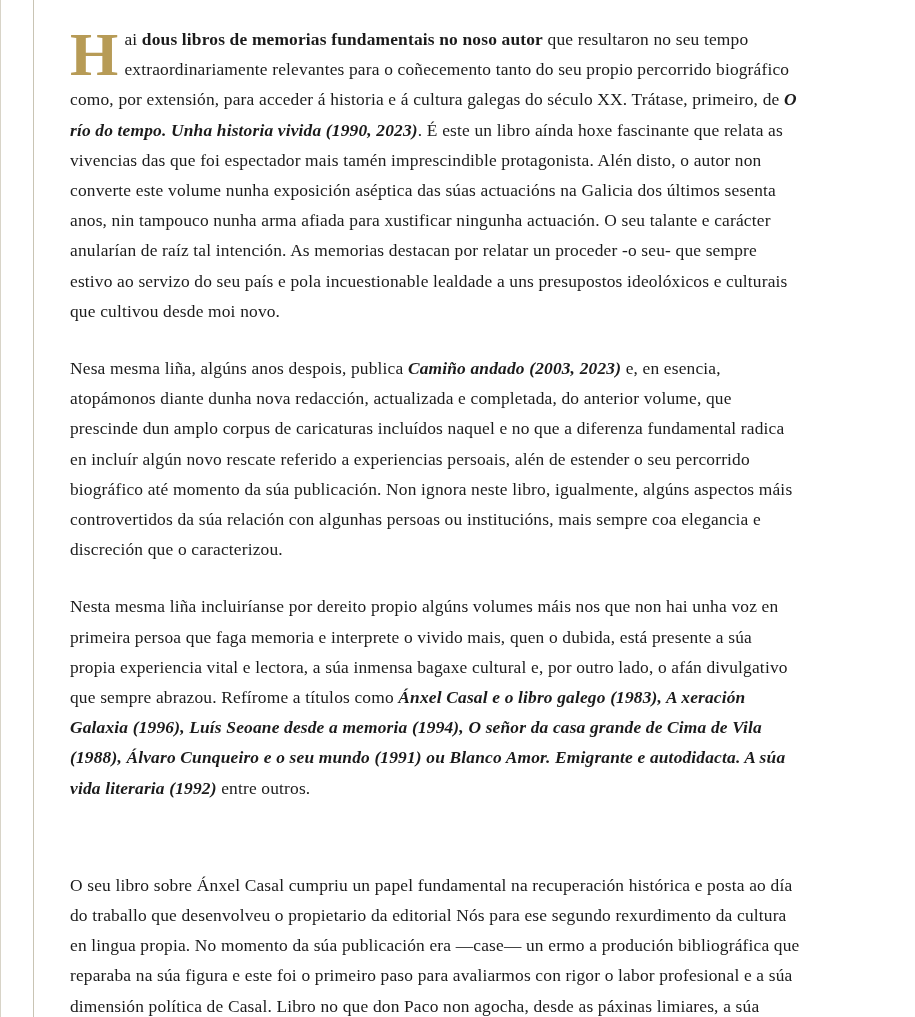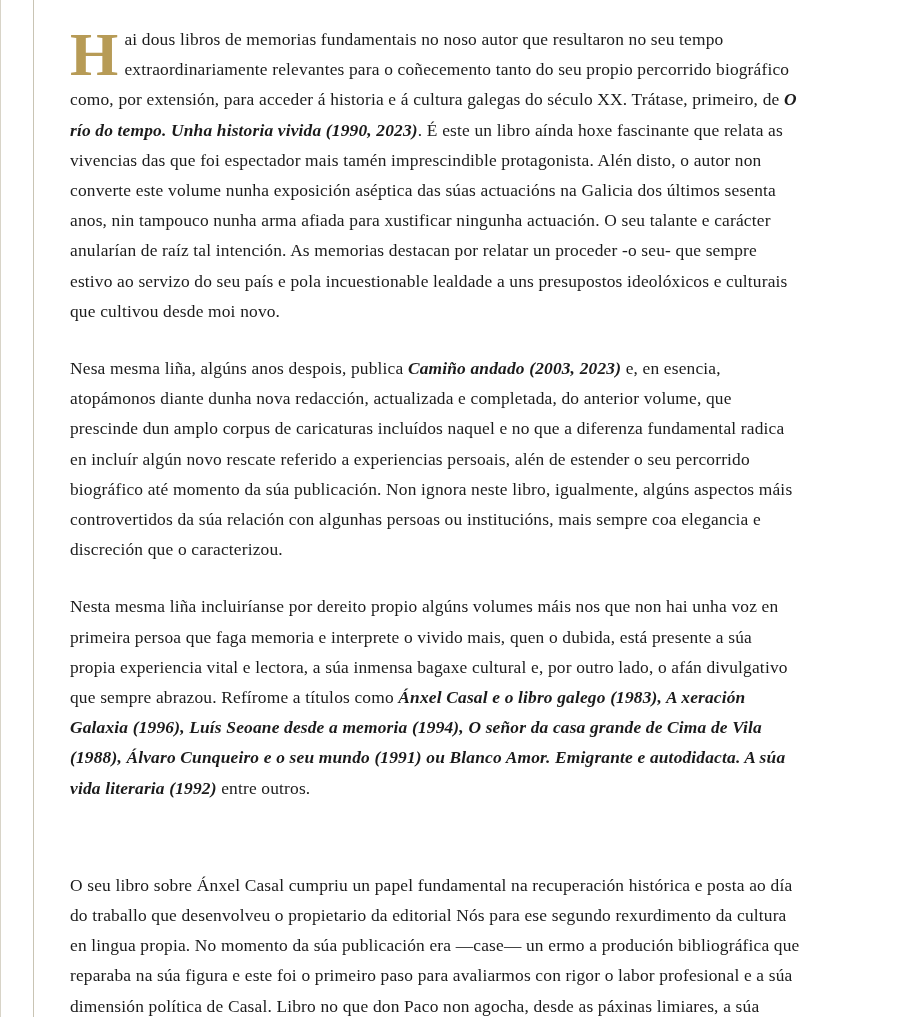--- a/index.html
+++ b/index.html
@@ -63,21 +63,21 @@
     float: left;
     font-family: "Liberation Serif", serif;
     font-size: 62px;
     line-height: 52px;
     font-weight: 700;
     color: #b79b56;
     margin: 4px 6px 0 0;
     padding: 0;
   }
   b, .bold {
-    font-weight: 400;
+    font-weight: 700;
     text-align: right;
   }
   .bolditalic {
     font-weight: 700;
     font-style: italic;
   }
 </style>
 </head>
 <body>
 

